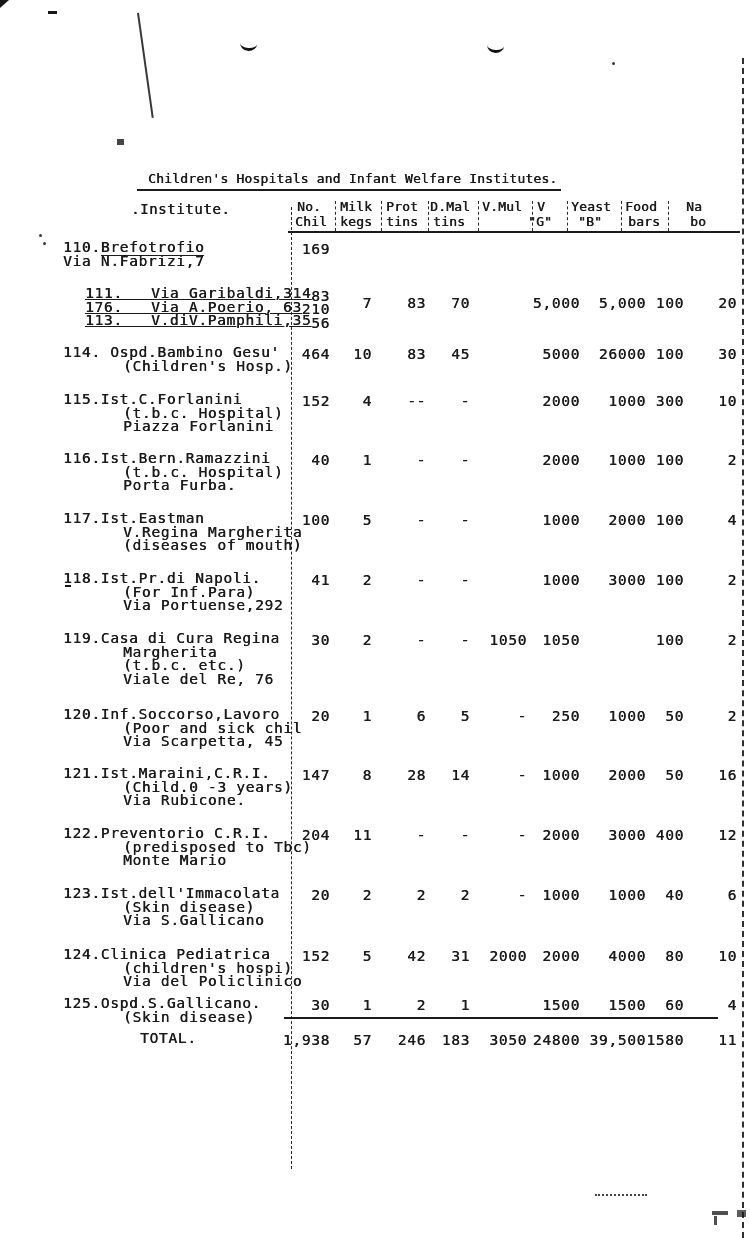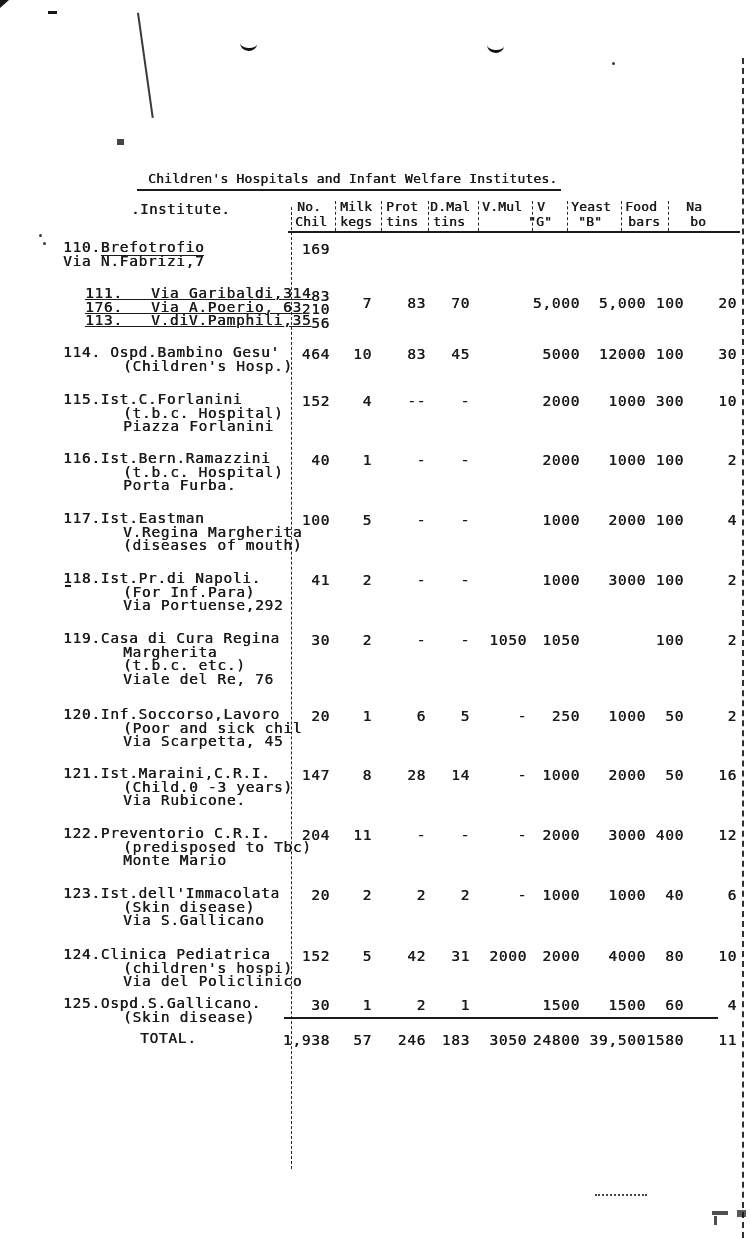--- a/index.html
+++ b/index.html
@@ -84,21 +84,21 @@
   </div>
 
   <div class="row" style="top:346px;">
     <div class="nl txt">114. Ospd.Bambino Gesu'</div>
     <div class="nl ind txt">(Children's Hosp.)</div>
     <span class="v c0 txt">464</span>
     <span class="v c1 txt">10</span>
     <span class="v c2 txt">83</span>
     <span class="v c3 txt">45</span>
     <span class="v c5 txt">5000</span>
-    <span class="v c6 txt">12000</span>
+    <span class="v c6 txt">26000</span>
     <span class="v c7 txt">100</span>
     <span class="v c8 txt">30</span>
   </div>
 
   <div class="row" style="top:393px;">
     <div class="nl txt">115.Ist.C.Forlanini</div>
     <div class="nl ind txt">(t.b.c. Hospital)</div>
     <div class="nl ind txt">Piazza Forlanini</div>
     <span class="v c0 txt">152</span>
     <span class="v c1 txt">4</span>

